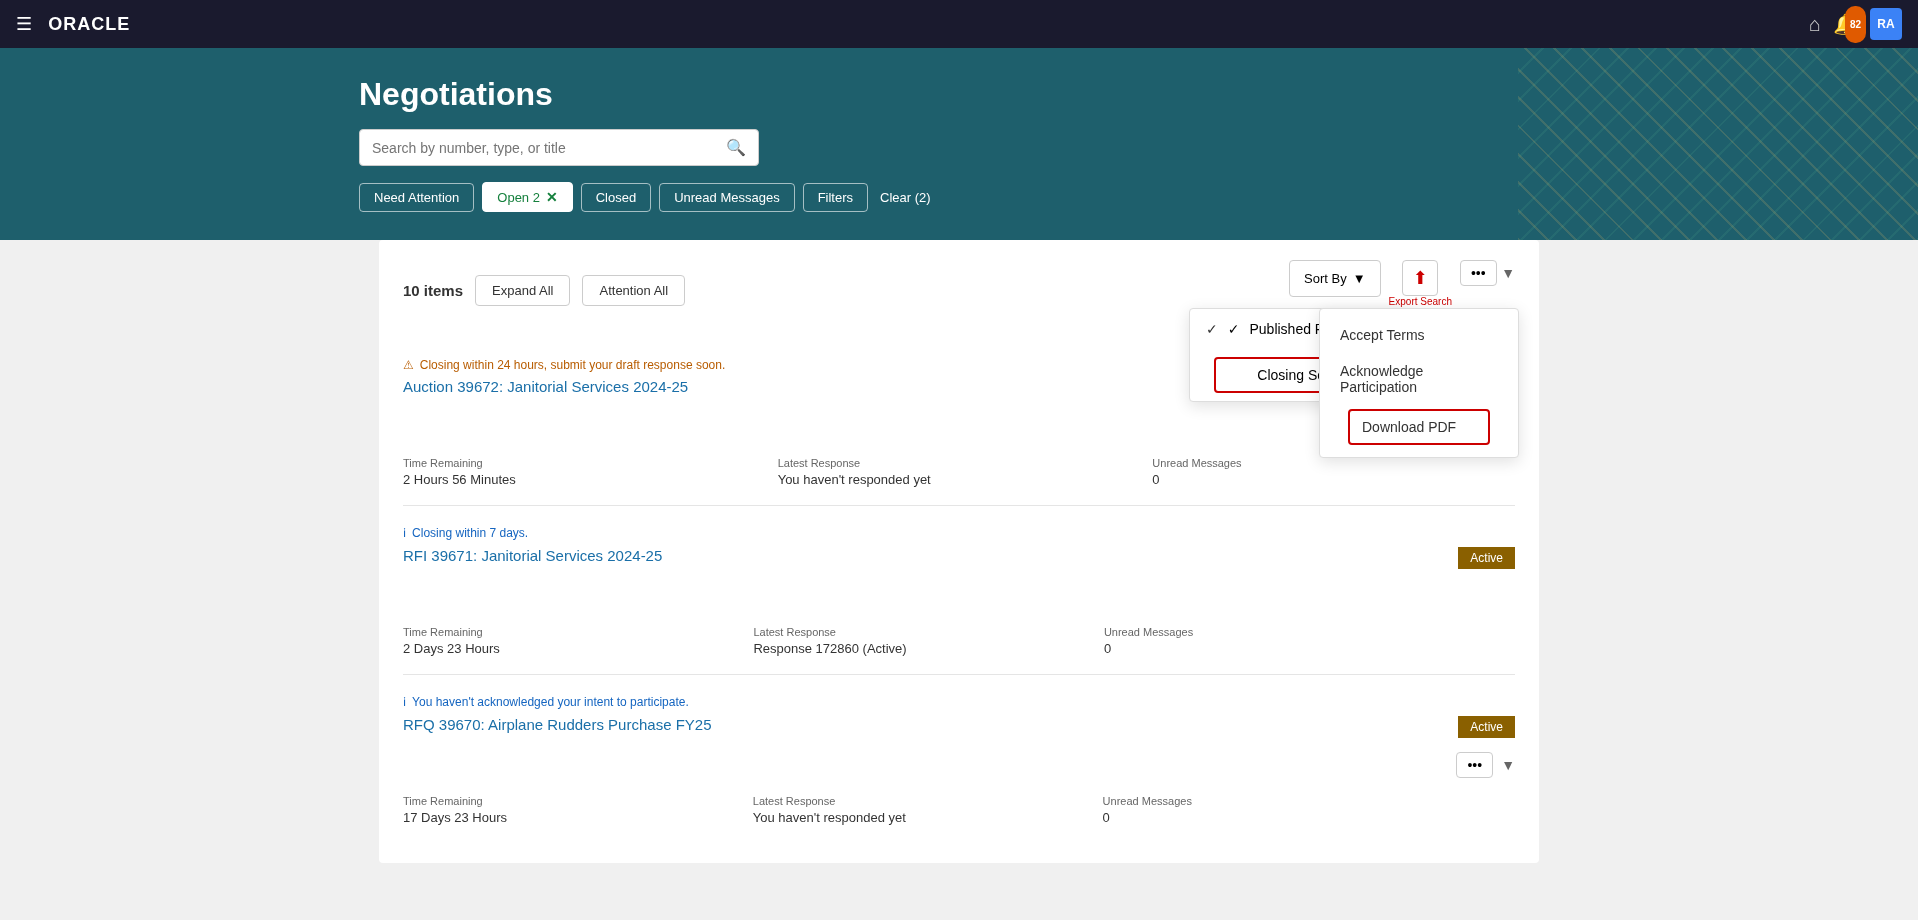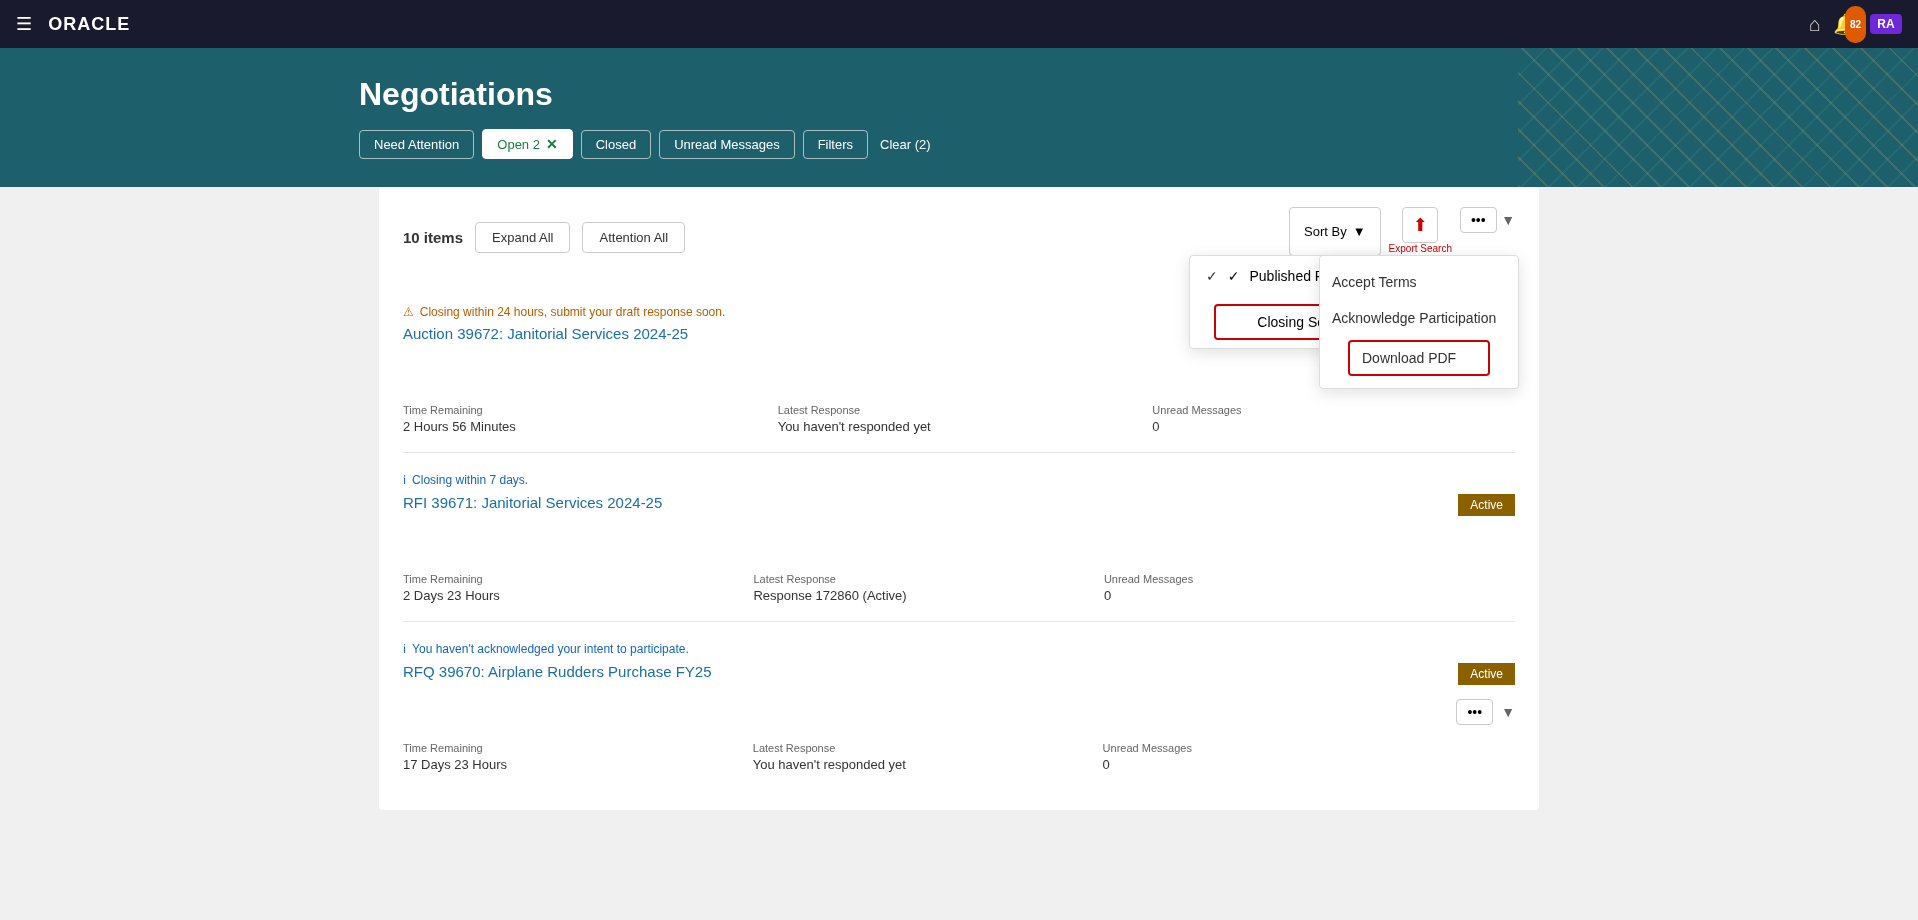--- a/index.html
+++ b/index.html
@@ -24,23 +24,23 @@
       color: #fff;
       font-size: 10px;
       border-radius: 10px;
       padding: 13px 5px;
       position: absolute;
       top: -6px;
       right: -8px;
       font-weight: bold;
     }
     .user-avatar {
-      background: #6d28d9;
+      background: #3b82f6;
       color: #fff;
-      width: 32px; height: 20px;
+      width: 32px; height: 32px;
       border-radius: 4px;
       display: flex; align-items: center; justify-content: center;
       font-size: 12px; font-weight: bold;
       cursor: pointer;
     }
 
     
     .hero {
       background: #1e5f6c;
       padding: 28px 200px 28px 200px;
@@ -148,21 +148,21 @@
       border-radius: 4px;
       font-size: 13px;
       cursor: pointer;
       color: #333;
     }
     .toolbar-right { display: flex; align-items: center; gap: 10px; }
 
     .sort-btn {
       border: 1px solid #ccc;
       background: #fff;
-      padding: 16px 14px;
+      padding: 10px 14px;
       border-radius: 4px;
       font-size: 13px;
       cursor: pointer;
       display: flex; align-items: center; gap: 6px;
     }
     .download-btn {
       border: 1px solid #ccc;
       background: #fff;
       width: 36px; height: 36px;
       border-radius: 4px;
@@ -278,21 +278,21 @@
       right: 20px;
       background: #fff;
       border: 1px solid #ddd;
       border-radius: 4px;
       box-shadow: 0 4px 16px rgba(0,0,0,0.12);
       width: 200px;
       z-index: 100;
       padding: 8px 0;
     }
     .actions-item {
-      padding: 10px 12px;
+      padding: 10px 20px;
       font-size: 14px;
       cursor: pointer;
       color: #333;
     }
     .actions-item.highlighted {
       border: 2px solid #c00;
       margin: 4px 28px;
       border-radius: 4px;
       padding: 8px 12px;
     }
@@ -326,20 +326,24 @@
       🔔
       <span class="notif-badge">82</span>
     </span>
     <div class="user-avatar">RA</div>
   </div>
 </nav>
 
 <div class="hero">
   <div style="max-width:1200px; margin:0 auto; position:relative; z-index:1;">
     <h1 class="hero-title">Negotiations</h1>
+    <div class="search-bar">
+      <input type="text" placeholder="Search by number, type, or title" style="">
+      <span class="search-icon">🔍</span>
+    </div>
     <div class="filter-row">
       <button class="filter-btn">
         <span>Need Attention</span>
       </button>
       <button class="filter-btn active-filter filter-btn-close">
         <span>Open 2</span>
         <span class="close-x">✕</span>
       </button>
       <button class="filter-btn">
         <span>Closed</span>

